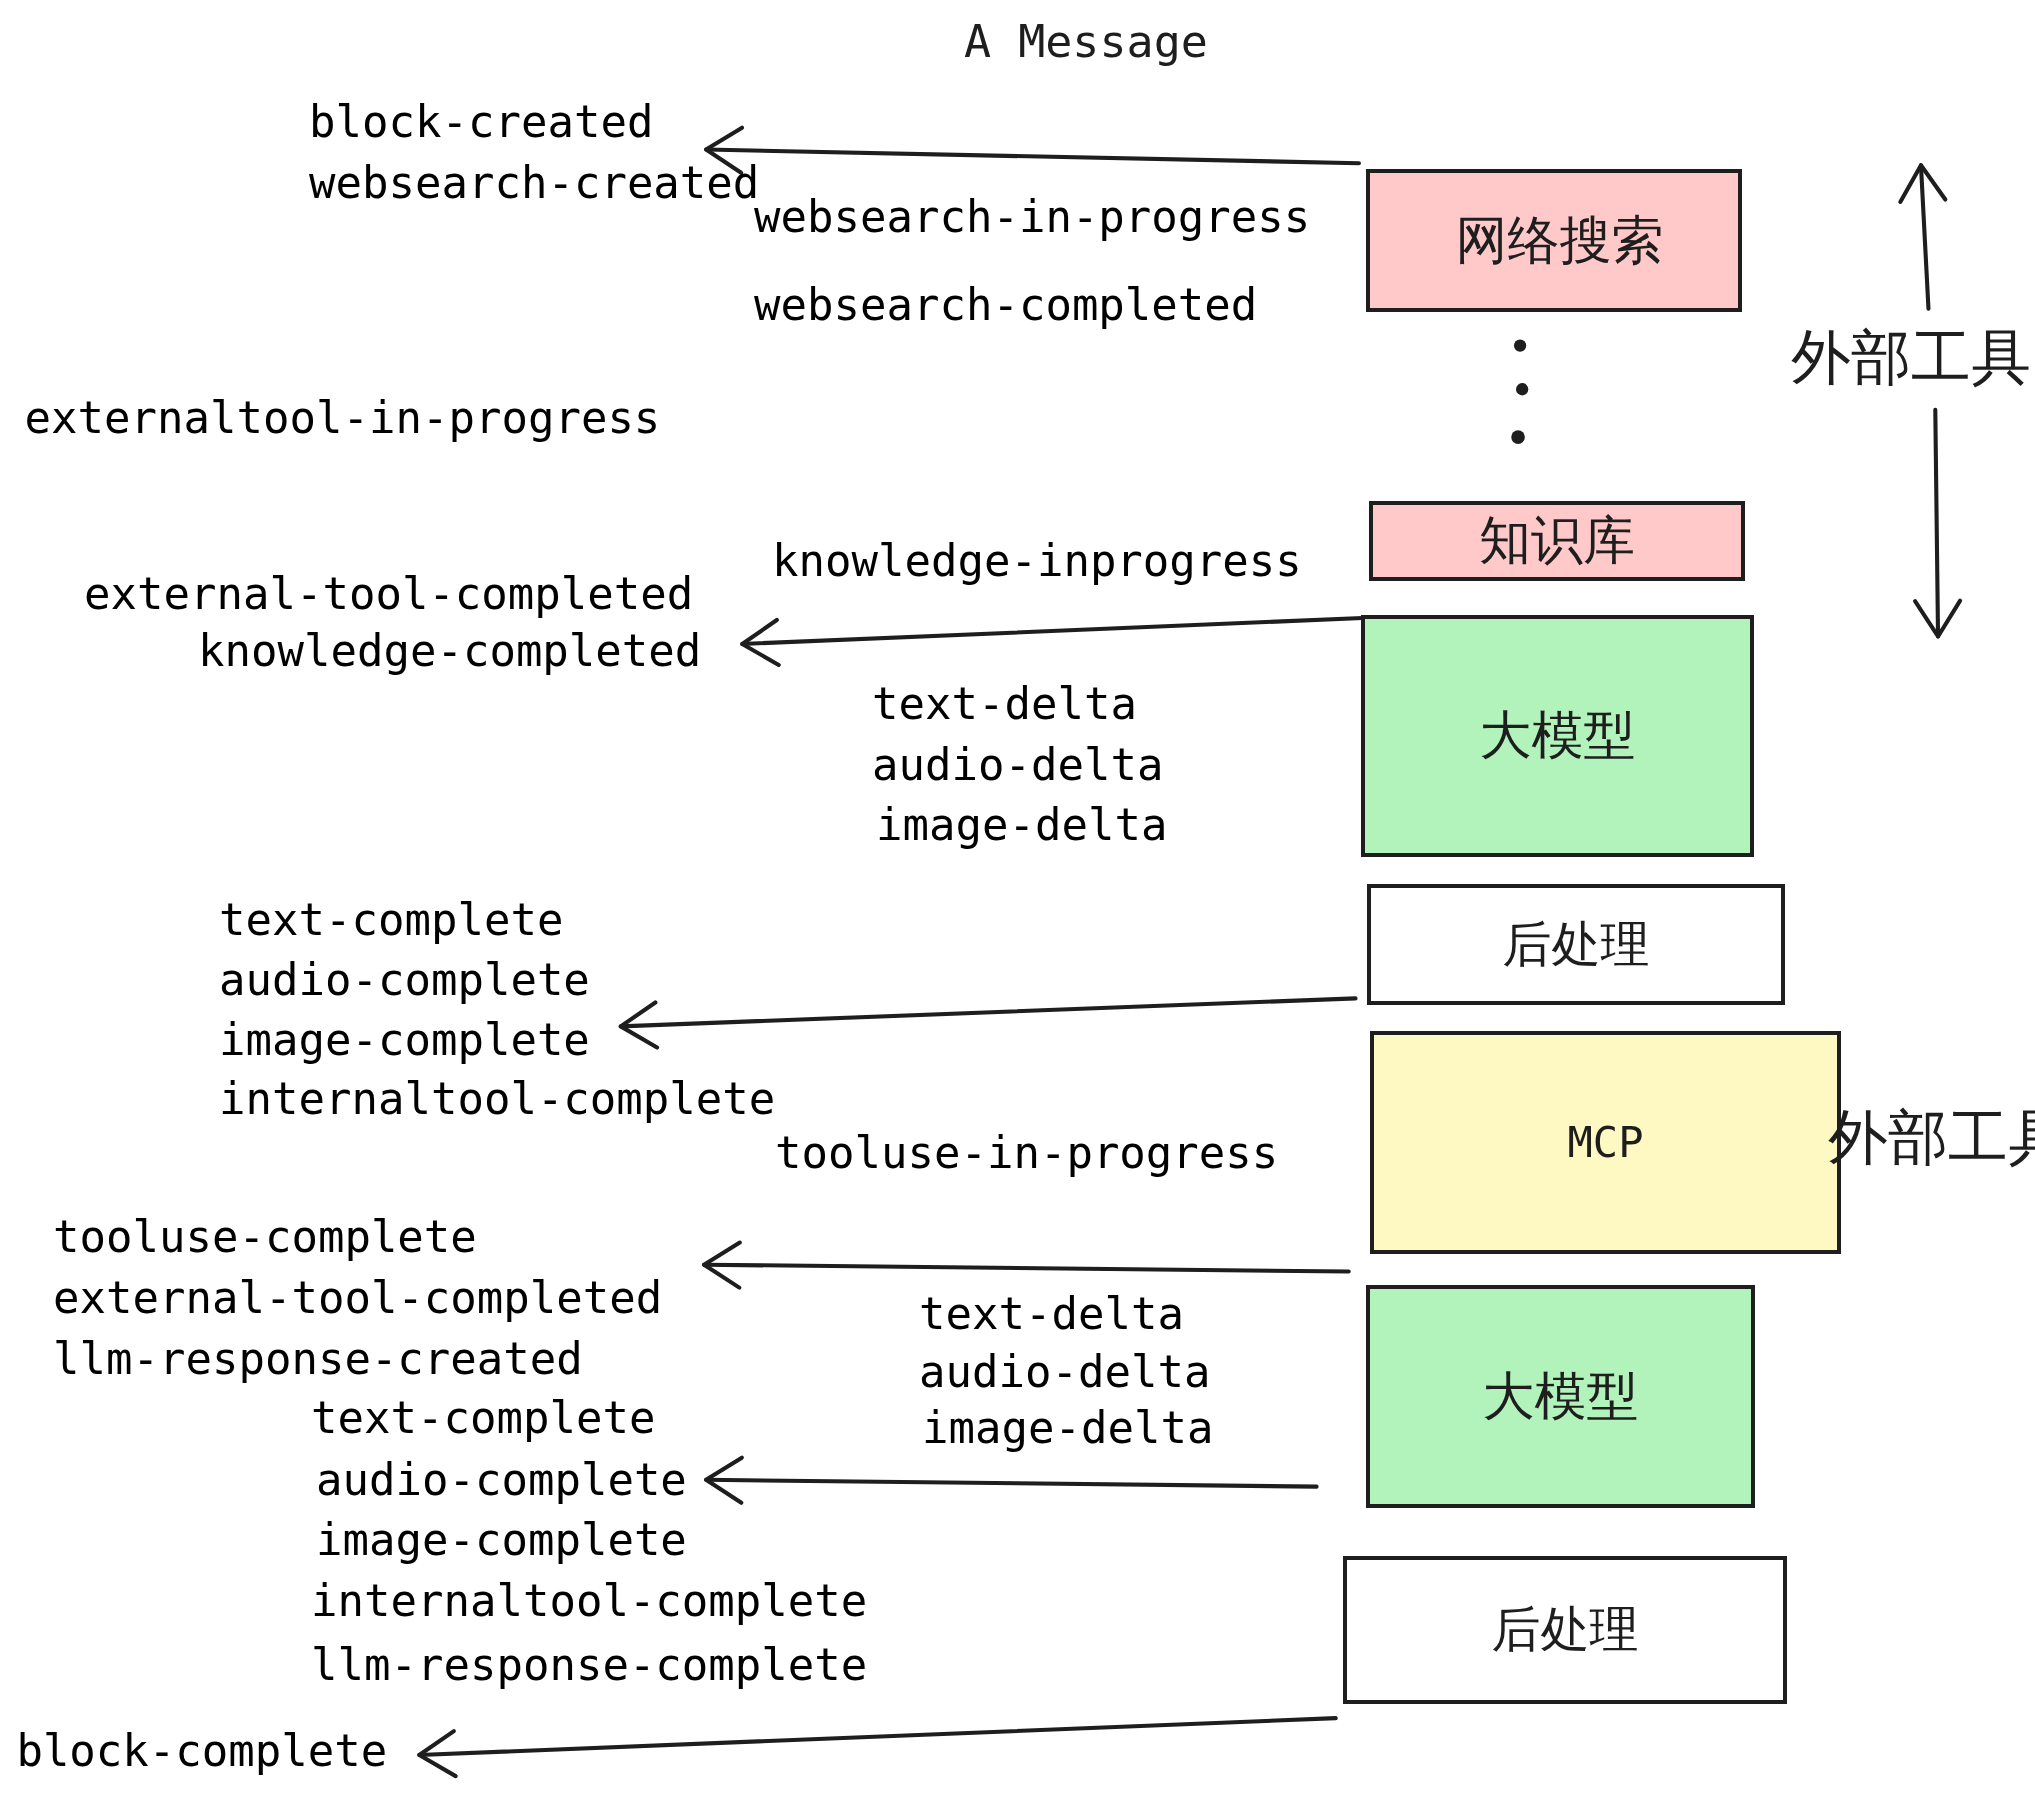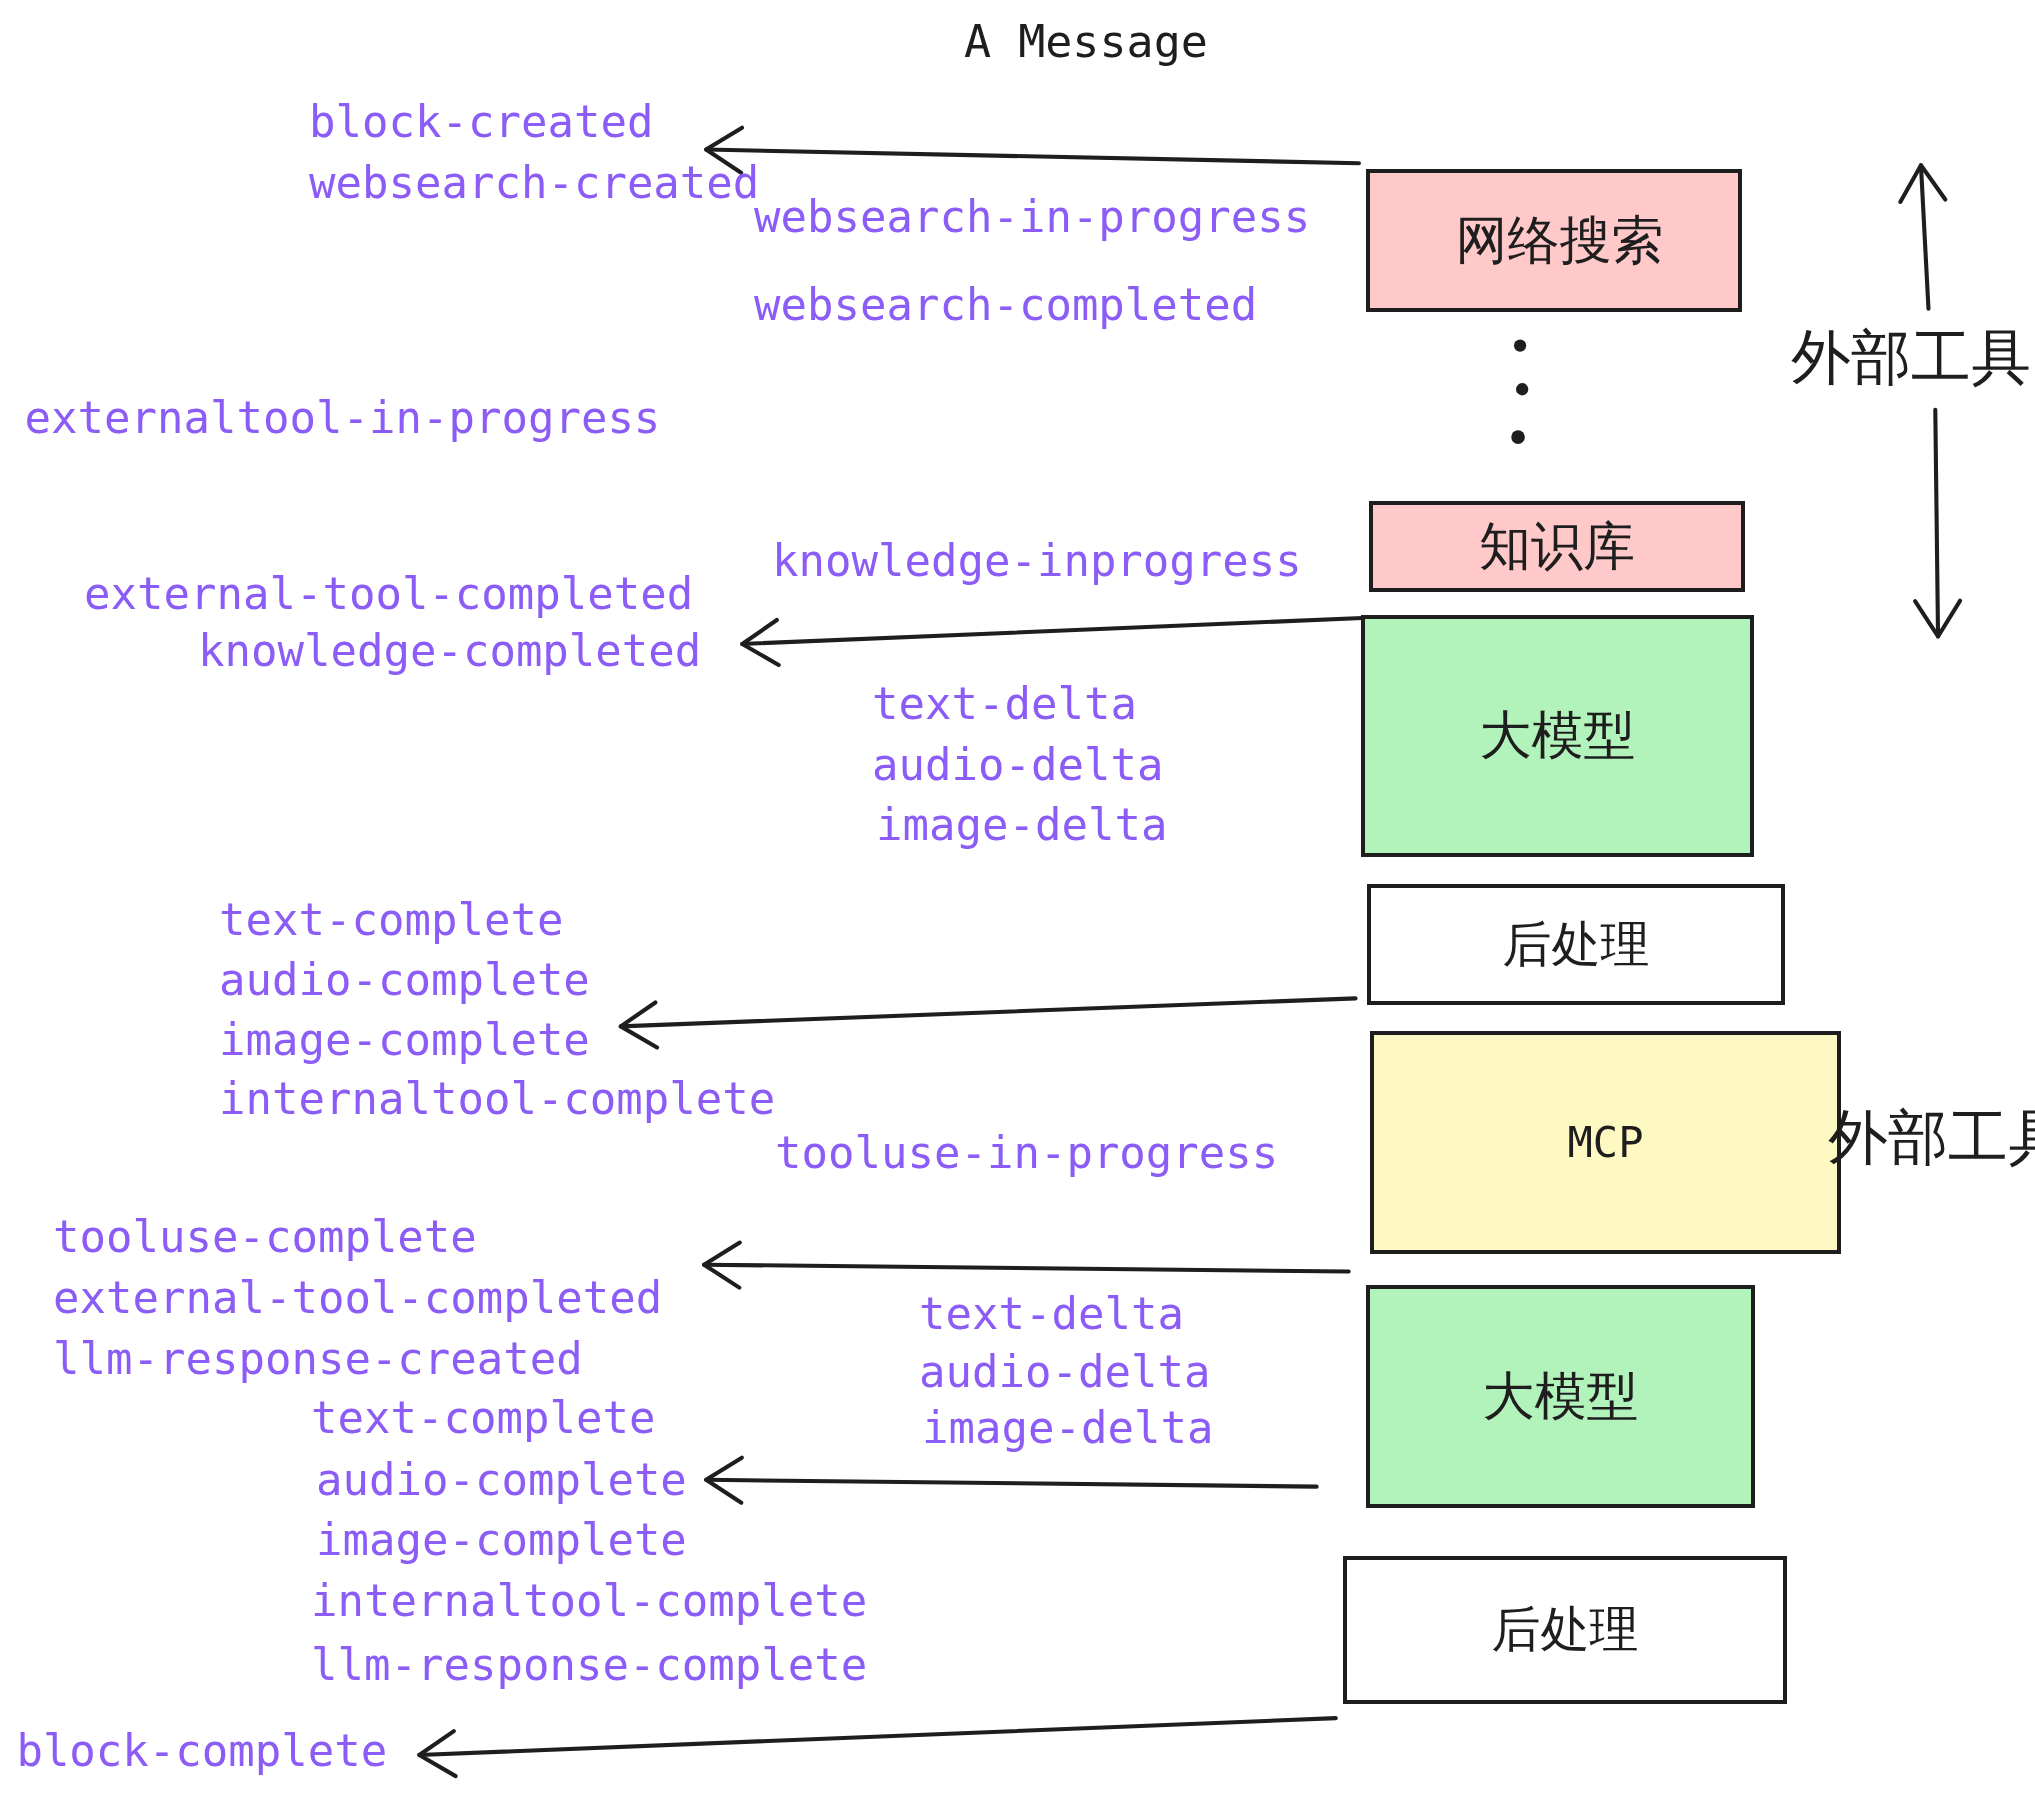--- a/index.html
+++ b/index.html
@@ -1,21 +1,21 @@
 <!DOCTYPE html>
 <html style="font-size:11px"><head>
 <meta charset="utf-8">
 <style>
   html,body{margin:0;padding:0;background:#ffffff;}
   body{width:2035px;height:1796px;position:relative;overflow:hidden;
        font-family:"DejaVu Sans Mono","Liberation Mono",monospace;color:#1e1e1e;}
   #canvas{position:absolute;left:0;top:0;width:2035px;height:1796px;border-radius:23px;}
   svg.layer{position:absolute;left:0;top:0;width:2035px;height:1796px;pointer-events:none;}
   .evt{position:absolute;font-size:44px;white-space:nowrap;transform:translateY(-50%);
-       font-family:"DejaVu Sans Mono","Liberation Mono",monospace;color:#8b5cf6;}
+       font-family:"DejaVu Sans Mono","Liberation Mono",monospace;color:#000000;}
   .title{position:absolute;font-size:45px;white-space:nowrap;transform:translateY(-50%);}
   .box{position:absolute;box-sizing:border-box;border:4.1px solid #1e1e1e;background:#fff;
        display:flex;align-items:center;justify-content:center;}
   .box .lbl{font-family:"DejaVu Sans","Liberation Sans",sans-serif;font-size:52px;white-space:nowrap;}
   .box .lbl.mono{font-family:"DejaVu Sans Mono","Liberation Mono",monospace;font-size:42px;}
   .box .lbl.smaller{font-size:49px;}
   .side-label{position:absolute;font-family:Liberation Serif, serif;
        font-size:60px;white-space:nowrap;transform:translateY(-50%);}
   .side-label.centered{transform:translate(-50%,-50%);}
 </style>
@@ -46,21 +46,21 @@
       <circle cx="2229" cy="570" r="9"></circle>
       <circle cx="2223" cy="640" r="10"></circle>
     </g>
   </svg>
 
   <div class="title" style="left:964px;top:41px">A Message</div>
 
   <div class="box" style="left: 1366px; top: 169px; width: 376px; height: 143px; background-color: rgb(255, 201, 201); padding-left: 11px;">
     <span class="lbl">网络搜索</span>
   </div>
-  <div class="box" style="left: 1369px; top: 501px; width: 376px; height: 91px; background-color: rgb(255, 201, 201);">
+  <div class="box" style="left: 1369px; top: 501px; width: 376px; height: 80px; background-color: rgb(255, 201, 201);">
     <span class="lbl">知识库</span>
   </div>
   <div class="box" style="left: 1361px; top: 615px; width: 393px; height: 242px; background-color: rgb(178, 242, 187);">
     <span class="lbl">大模型</span>
   </div>
   <div class="box" style="left: 1367px; top: 884px; width: 418px; height: 121px; background-color: rgb(255, 255, 255);">
     <span class="lbl smaller">后处理</span>
   </div>
   <div class="box" style="left: 1359px; top: 1031px; width: 471px; height: 223px; background-color: #fef9c3; margin-left: 11px;">
     <span class="lbl mono">MCP</span>

